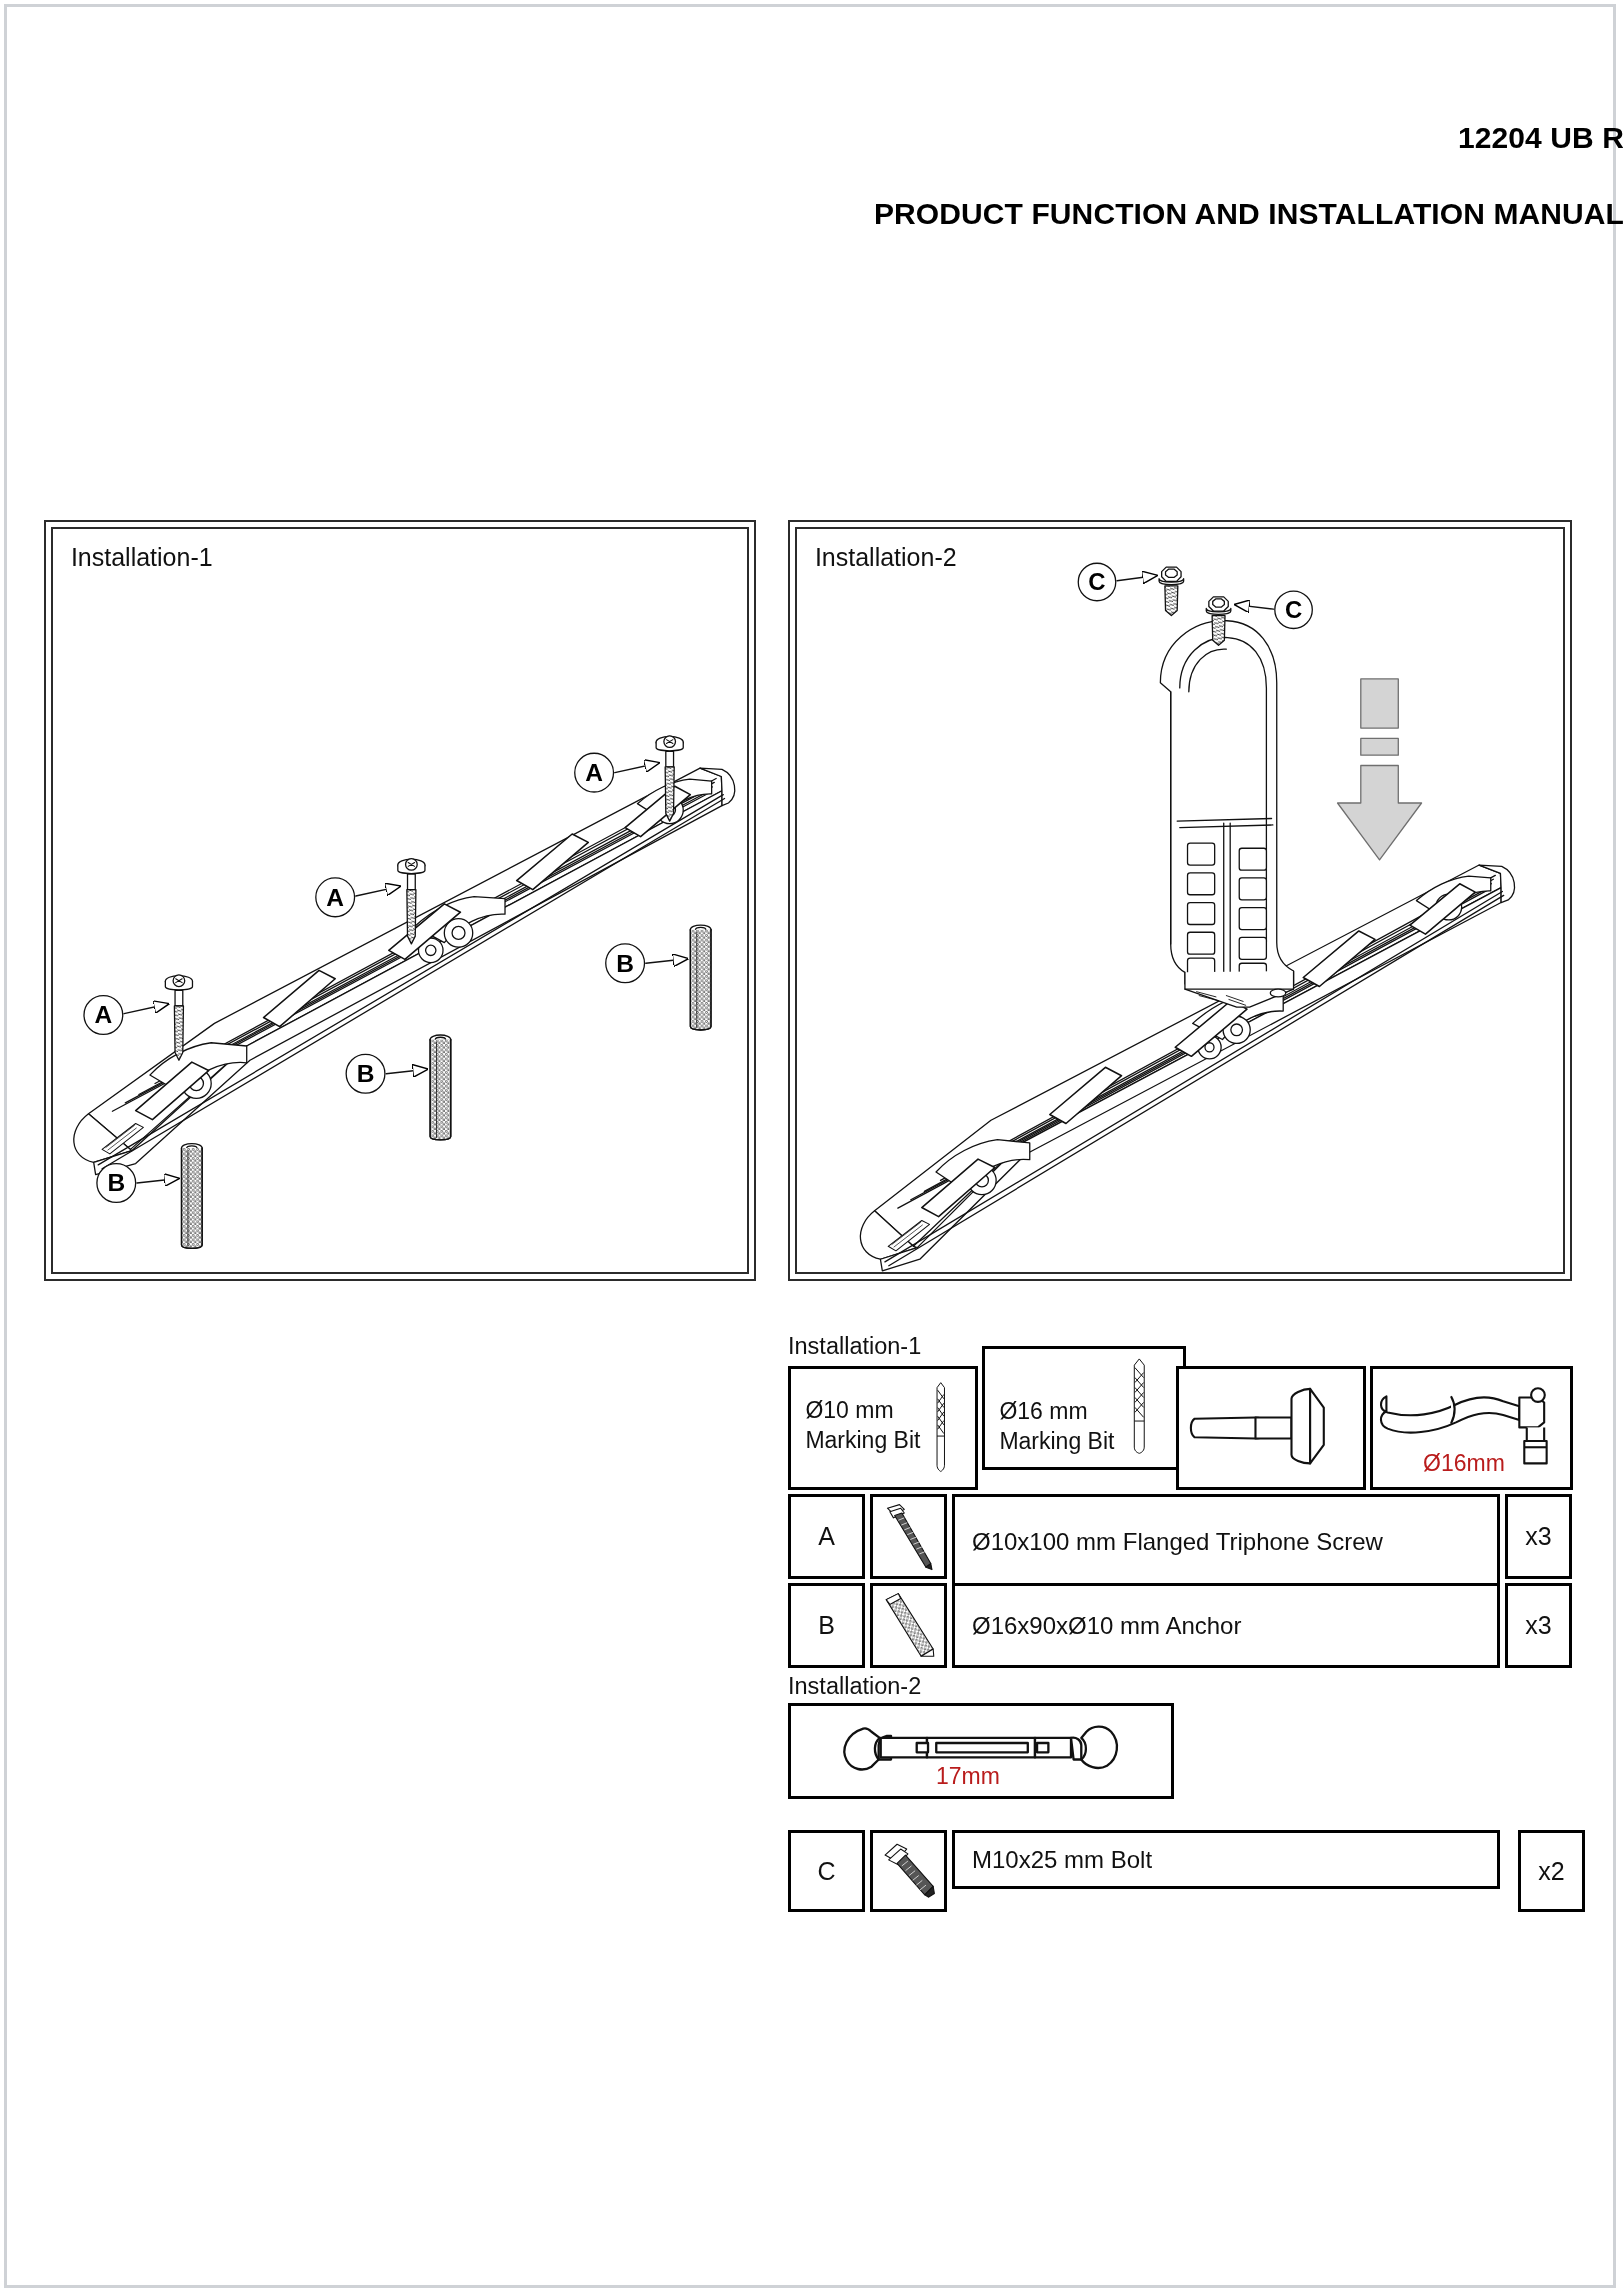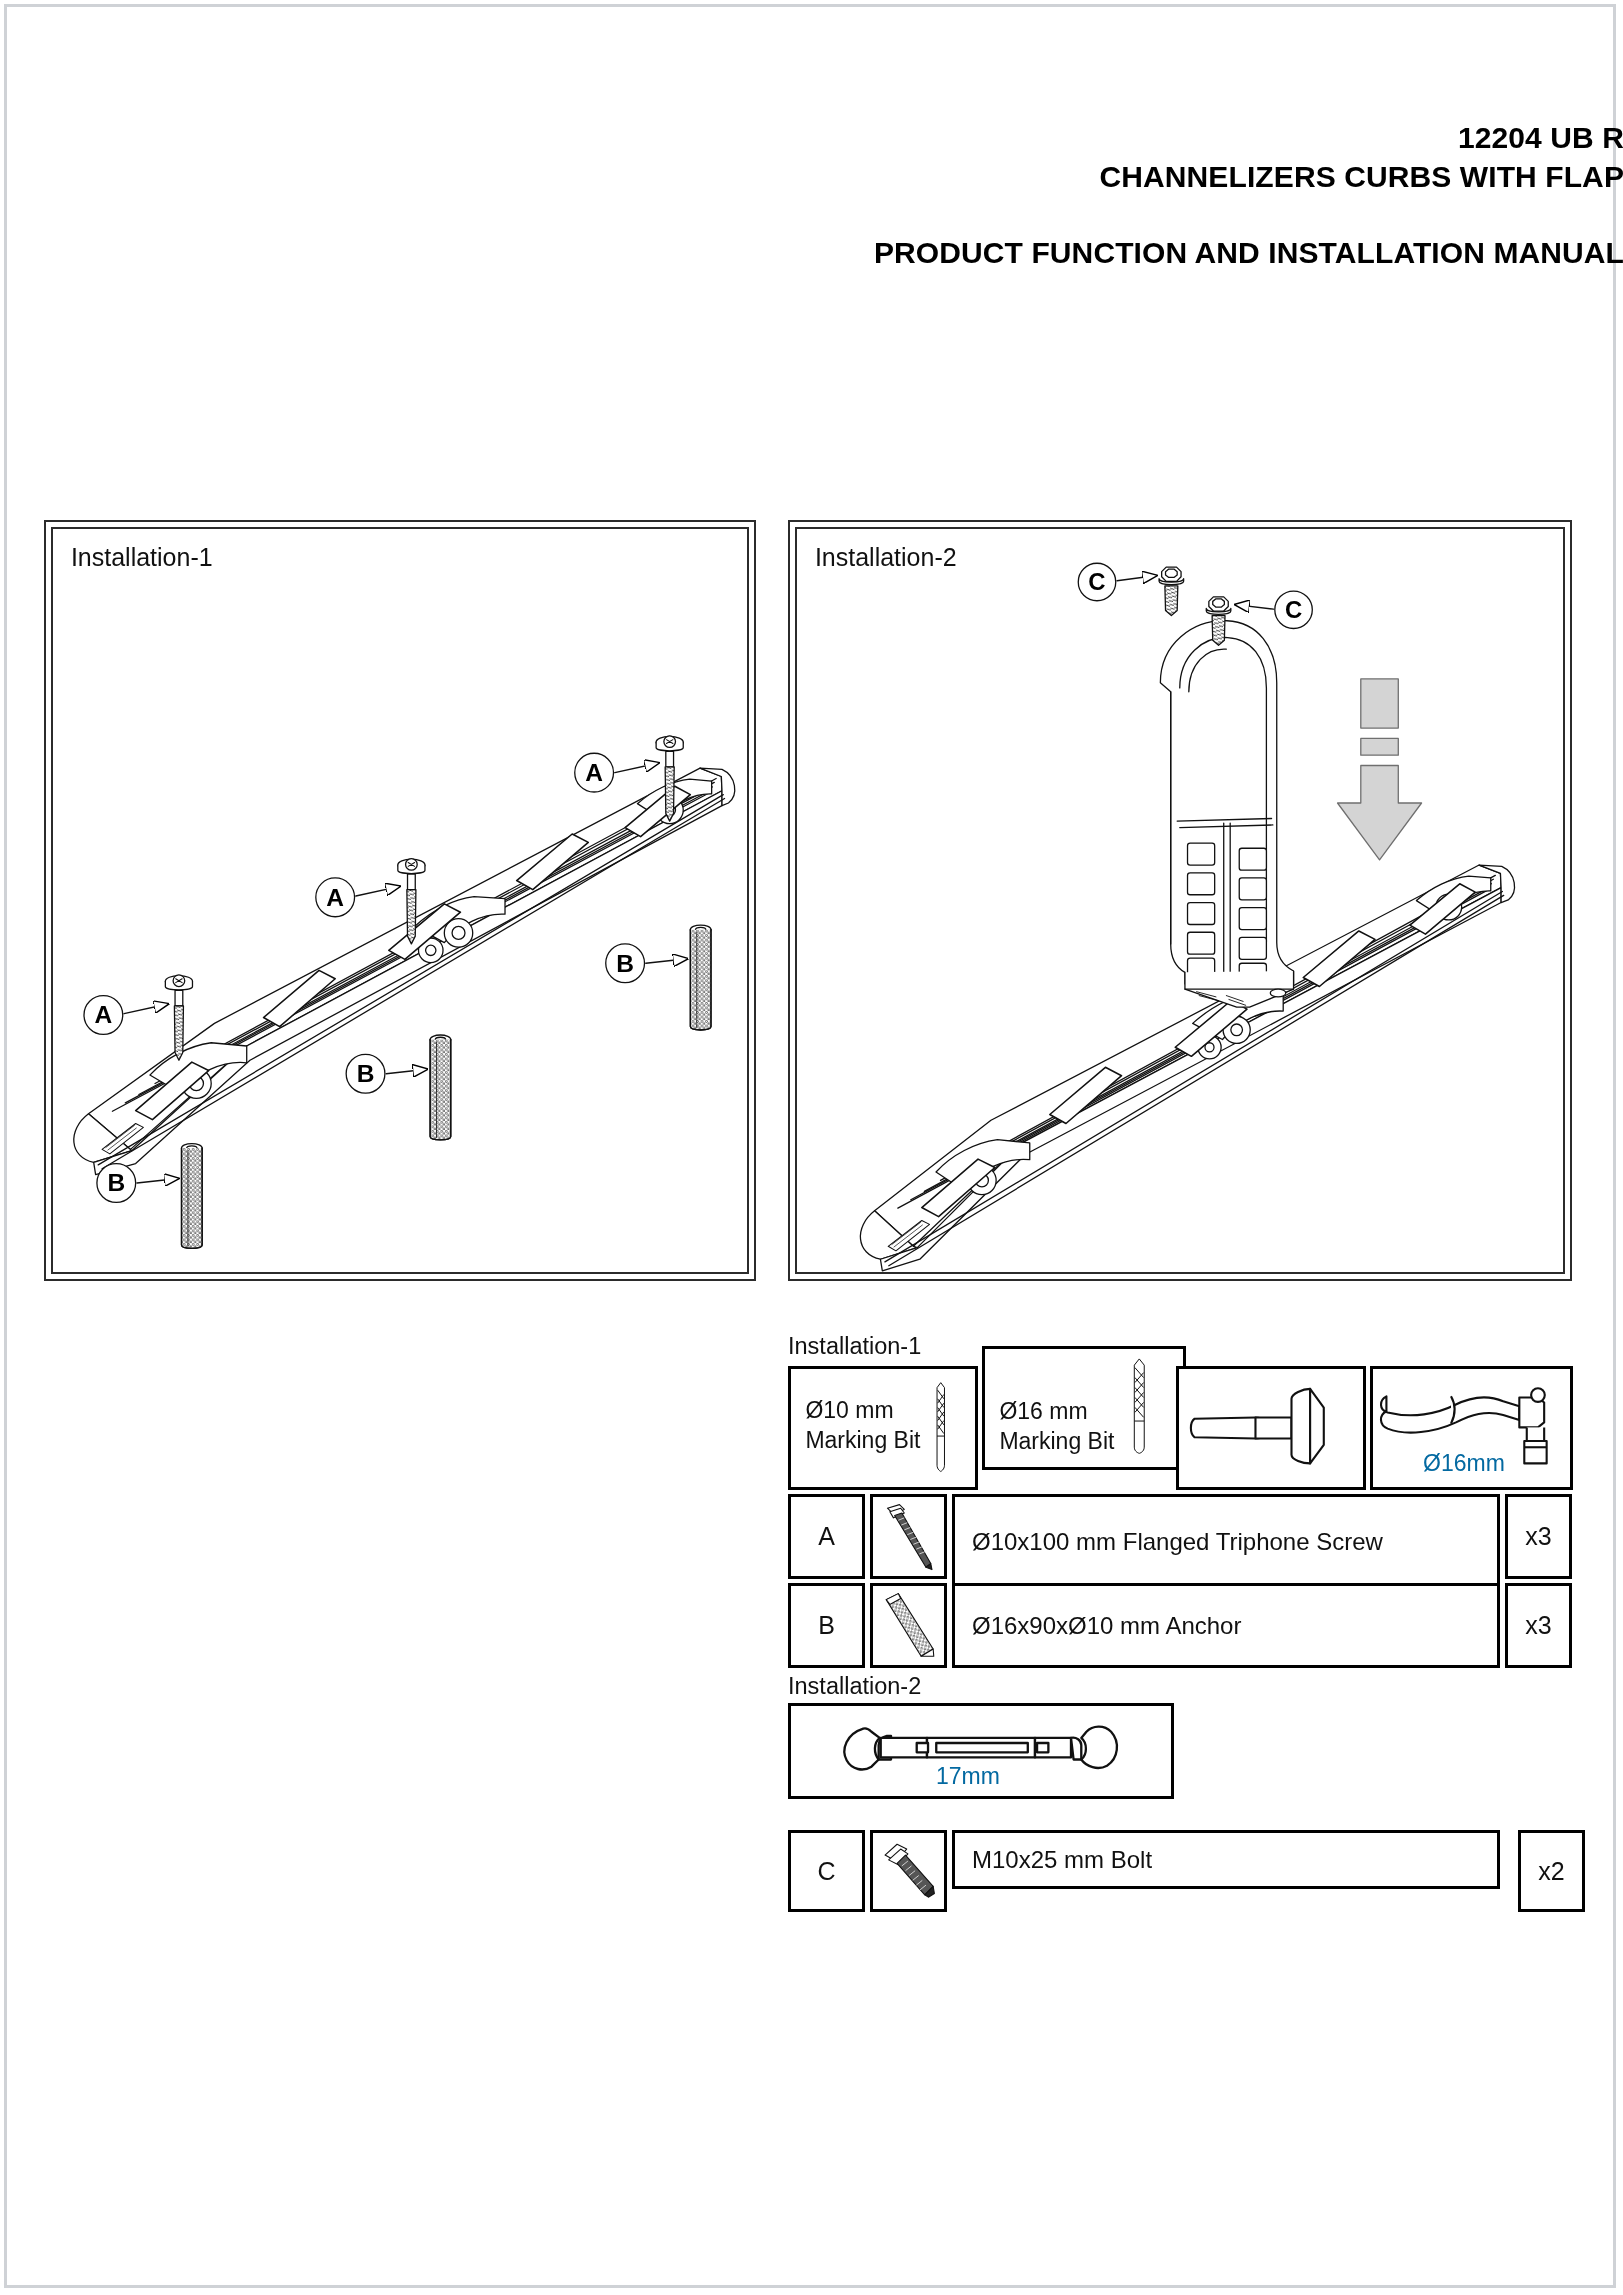--- a/index.html
+++ b/index.html
@@ -92,31 +92,30 @@
     font-size: 25px; color: #111;
   }
   .cell-label-left {
     display: flex; align-items: center;
     padding-left: 17px;
     font-size: 24px; color: #111;
   }
   .tool-svg { position:absolute; left:0; top:0; width:100%; height:100%; }
   .cap-text {
     position: absolute;
-    font-size: 23px; color: #0369a1; white-space: nowrap;
+    font-size: 23px; color: #b91c1c; white-space: nowrap;
   }
 </style>
 </head>
 <body>
 
 <div id="page-border"></div>
 
 <div id="title-block">
   <div class="title-line" id="title-code">12204 UB R</div>
-  <div class="title-line" id="title-name">CHANNELIZERS CURBS WITH FLAP</div>
   <div class="title-line" id="title-manual">PRODUCT FUNCTION AND INSTALLATION MANUAL</div>
 </div>
 
 <div class="panel" id="panel-1">
   <div class="panel-inner">
     <div class="panel-label">Installation-1</div>
 
     <svg class="panel-svg" viewBox="0 0 1076 1151" preserveAspectRatio="none">
       <defs>
         <marker id="ar1" markerWidth="11" markerHeight="9" refX="10" refY="4.5" orient="auto">

